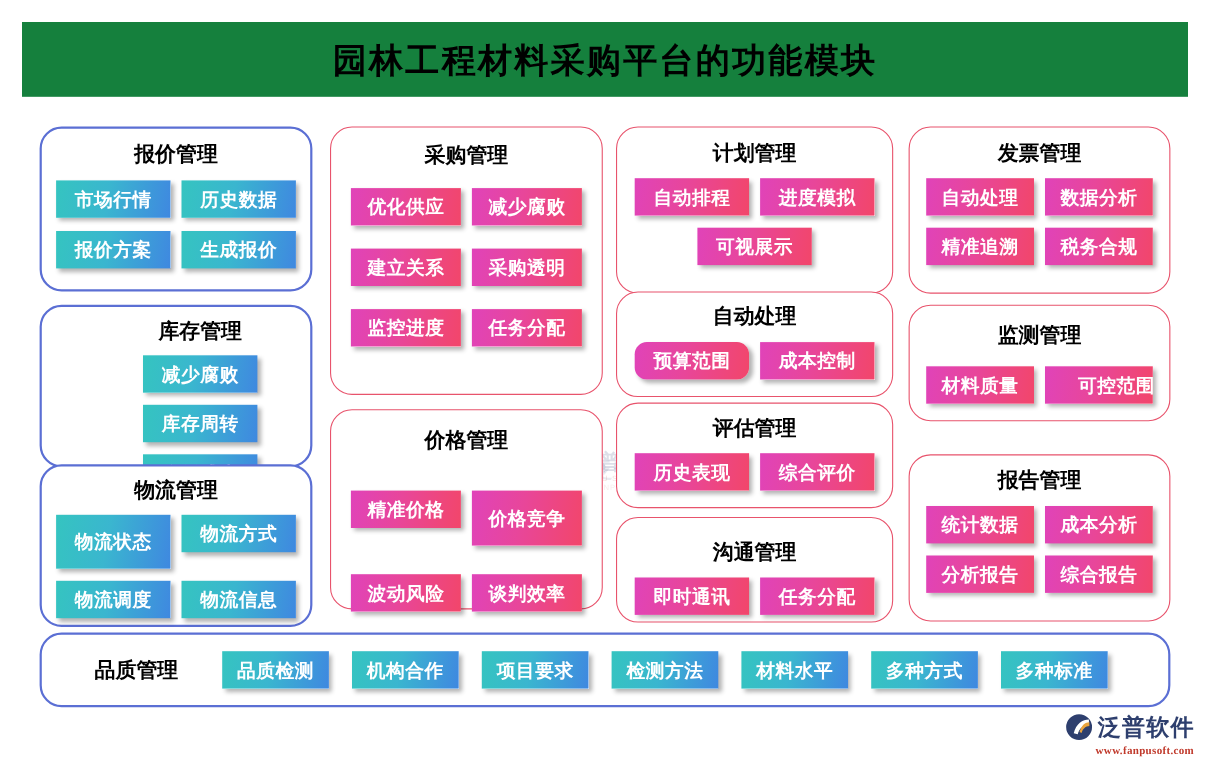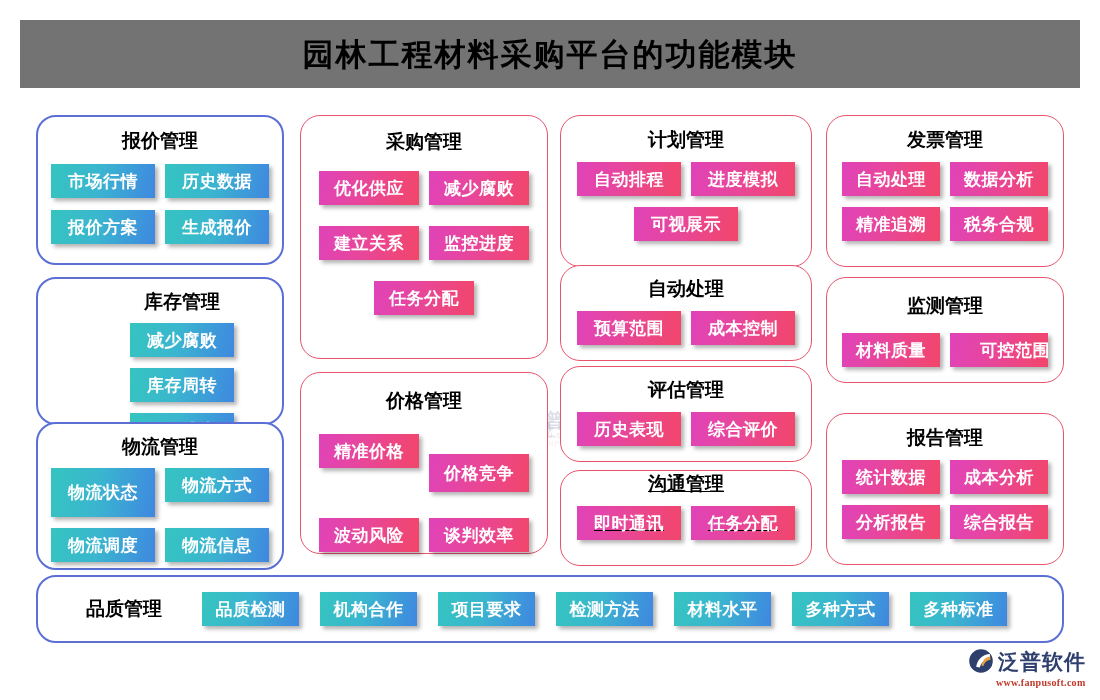--- a/index.html
+++ b/index.html
@@ -9,21 +9,21 @@
     background:#ffffff;
     font-family:"Liberation Sans","DejaVu Sans",sans-serif;
     overflow:hidden;
     position:relative;
   }
   #root{position:relative;width:1100px;height:700px;}
 
   
   .banner{
     position:absolute;left:20px;top:20px;width:1060px;height:68px;
-    background:#737373;
+    background:#15803d;
     display:flex;align-items:center;justify-content:center;
   }
   .banner-title{
     color:#000000;
     font-size:31px;
     font-weight:bold;
     letter-spacing:2px;
     line-height:1;
   }
 
@@ -180,61 +180,62 @@
       <div class="chip teal" style="width:104px;height:34px;">物流信息</div>
     </div>
   </div>
 
   <div class="card pink" style="left:300px;top:115px;width:248px;height:244px;padding-top:16px;">
     <div class="card-title">采购管理</div>
     <div class="chips" style="margin-top:20px;gap:21px 10px;">
       <div class="chip pink" style="width:100px;height:34px;">优化供应</div>
       <div class="chip pink" style="width:100px;height:34px;">减少腐败</div>
       <div class="chip pink" style="width:100px;height:34px;">建立关系</div>
+      <div class="chip pink" style="width:100px;height:34px;">采购透明</div>
       <div class="chip pink" style="width:100px;height:34px;">监控进度</div>
       <div class="chip pink" style="width:100px;height:34px;">任务分配</div>
     </div>
   </div>
 
-  <div class="card pink" style="left:300px;top:372px;width:248px;height:182px;padding-top:18px;">
+  <div class="card pink" style="left:300px;top:372px;width:248px;height:182px;padding-top:18px;gap:12px;">
     <div class="card-title">价格管理</div>
     <div class="chips" style="margin-top:24px;gap:26px 10px;">
       <div class="chip pink" style="width:100px;height:34px;">精准价格</div>
-      <div class="chip pink" style="width:100px;height:38px;margin-top:20px;">价格竞争</div>
+      <div class="chip pink" style="width:100px;height:50px;">价格竞争</div>
       <div class="chip pink" style="width:100px;height:34px;">波动风险</div>
       <div class="chip pink" style="width:100px;height:34px;">谈判效率</div>
     </div>
   </div>
 
   <div class="card pink" style="left:560px;top:115px;width:252px;height:152px;padding-top:14px;">
     <div class="card-title">计划管理</div>
     <div class="chips" style="margin-top:13px;gap:11px 10px;">
       <div class="chip pink" style="width:104px;height:34px;">自动排程</div>
       <div class="chip pink" style="width:104px;height:34px;">进度模拟</div>
       <div class="chip pink" style="width:104px;height:34px;">可视展示</div>
     </div>
   </div>
 
   <div class="card pink" style="left:560px;top:265px;width:252px;height:96px;padding-top:13px;">
     <div class="card-title">自动处理</div>
     <div class="chips" style="margin-top:13px;gap:10px;">
-      <div class="chip pink" style="width:104px;height:34px;">预算范围</div>
+      <div class="chip pink" style="width:104px;height:34px;border-radius:11px;">预算范围</div>
       <div class="chip pink" style="width:104px;height:34px;">成本控制</div>
     </div>
   </div>
 
   <div class="card pink" style="left:560px;top:366px;width:252px;height:96px;padding-top:13px;">
     <div class="card-title">评估管理</div>
     <div class="chips" style="margin-top:13px;gap:10px;">
       <div class="chip pink" style="width:104px;height:34px;">历史表现</div>
       <div class="chip pink" style="width:104px;height:34px;">综合评价</div>
     </div>
   </div>
 
-  <div class="card pink" style="left:560px;top:470px;width:252px;height:96px;padding-top:3px;text-decoration:underline;">
+  <div class="card pink" style="left:560px;top:470px;width:252px;height:96px;padding-top:22px;">
     <div class="card-title">沟通管理</div>
     <div class="chips" style="margin-top:13px;gap:10px;">
       <div class="chip pink" style="width:104px;height:34px;">即时通讯</div>
       <div class="chip pink" style="width:104px;height:34px;">任务分配</div>
     </div>
   </div>
 
   <div class="card pink" style="left:826px;top:115px;width:238px;height:152px;padding-top:14px;">
     <div class="card-title">发票管理</div>
     <div class="chips" style="margin-top:13px;gap:11px 10px;">

